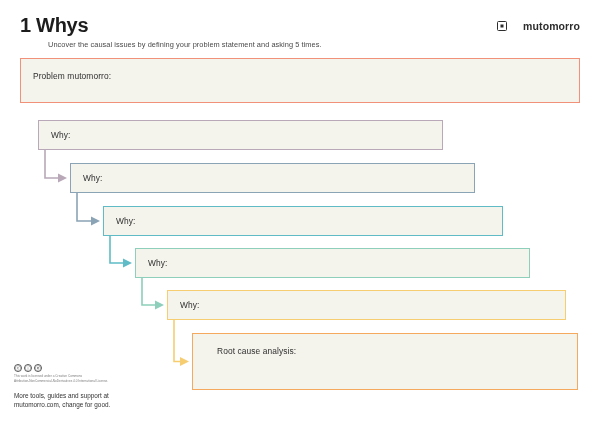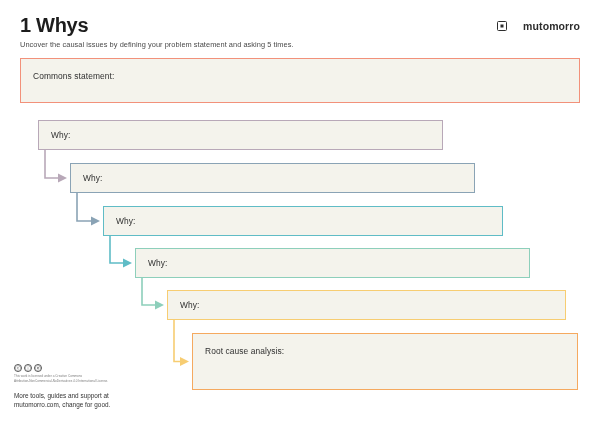--- a/index.html
+++ b/index.html
@@ -31,20 +31,21 @@
     color: #1d1d1d;
     margin: 0;
     line-height: 1.1;
   }
   .page-subtitle {
     font-size: 7.4px;
     color: #4a4a4a;
     margin-top: 5px;
     line-height: 1.2;
     letter-spacing: 0.05px;
+    margin-left: 28px;
   }
 
   
   .brand {
     position: absolute;
     right: 20px;
     top: 20px;
     display: flex;
     align-items: center;
     gap: 16px;
@@ -178,38 +179,38 @@
         <path d="M 142 278 L 142 305 L 157 305" fill="none" stroke="#8dcfbb" stroke-width="1.6"></path>
         <path d="M 155 300.5 L 164 305 L 155 309.5 Z" fill="#8dcfbb"></path>
       </g>
       <g>
         <path d="M 174 320 L 174 361.5 L 182 361.5" fill="none" stroke="#f7cd72" stroke-width="1.6"></path>
         <path d="M 180 357 L 189 361.5 L 180 366 Z" fill="#f7cd72"></path>
       </g>
     </svg>
   <div id="node-layer">
       <div class="node tall" style="left: 20px; top: 58px; width: 560px; height: 45px; border-color: rgb(242, 145, 122); background: rgb(244, 243, 236);">
-        <div class="node-label">Commons statement:</div>
+        <div class="node-label">Problem mutomorro:</div>
       </div>
       <div class="node" style="left: 38px; top: 120px; width: 405px; height: 30px; border-color: rgb(184, 168, 184); background: rgb(244, 243, 236);">
         <div class="node-label">Why:</div>
       </div>
       <div class="node" style="left: 70px; top: 163px; width: 405px; height: 30px; border-color: rgb(138, 163, 181); background: rgb(244, 243, 236);">
         <div class="node-label">Why:</div>
       </div>
       <div class="node" style="left: 103px; top: 206px; width: 400px; height: 30px; border-color: rgb(95, 188, 198); background: rgb(244, 243, 236);">
         <div class="node-label">Why:</div>
       </div>
       <div class="node" style="left: 135px; top: 248px; width: 395px; height: 30px; border-color: rgb(141, 207, 187); background: rgb(244, 243, 236);">
         <div class="node-label">Why:</div>
       </div>
       <div class="node" style="left: 167px; top: 290px; width: 399px; height: 30px; border-color: rgb(247, 205, 114); background: rgb(244, 243, 236);">
         <div class="node-label">Why:</div>
       </div>
-      <div class="node tall" style="left: 192px; top: 333px; width: 386px; height: 57px; border-color: rgb(245, 169, 95); background: rgb(244, 243, 236);">
+      <div class="node tall" style="left: 192px; top: 333px; width: 386px; height: 57px; border-color: rgb(245, 169, 95); background: rgb(244, 243, 236); padding-left: 12px;">
         <div class="node-label">Root cause analysis:</div>
       </div>
     </div>
 </div>
 
 <div class="footer">
   <div class="cc-icons">
     <span class="cc-badge">ⓒ</span>
     <span class="cc-badge">ⓘ</span>
     <span class="cc-badge">ⓔ</span>

